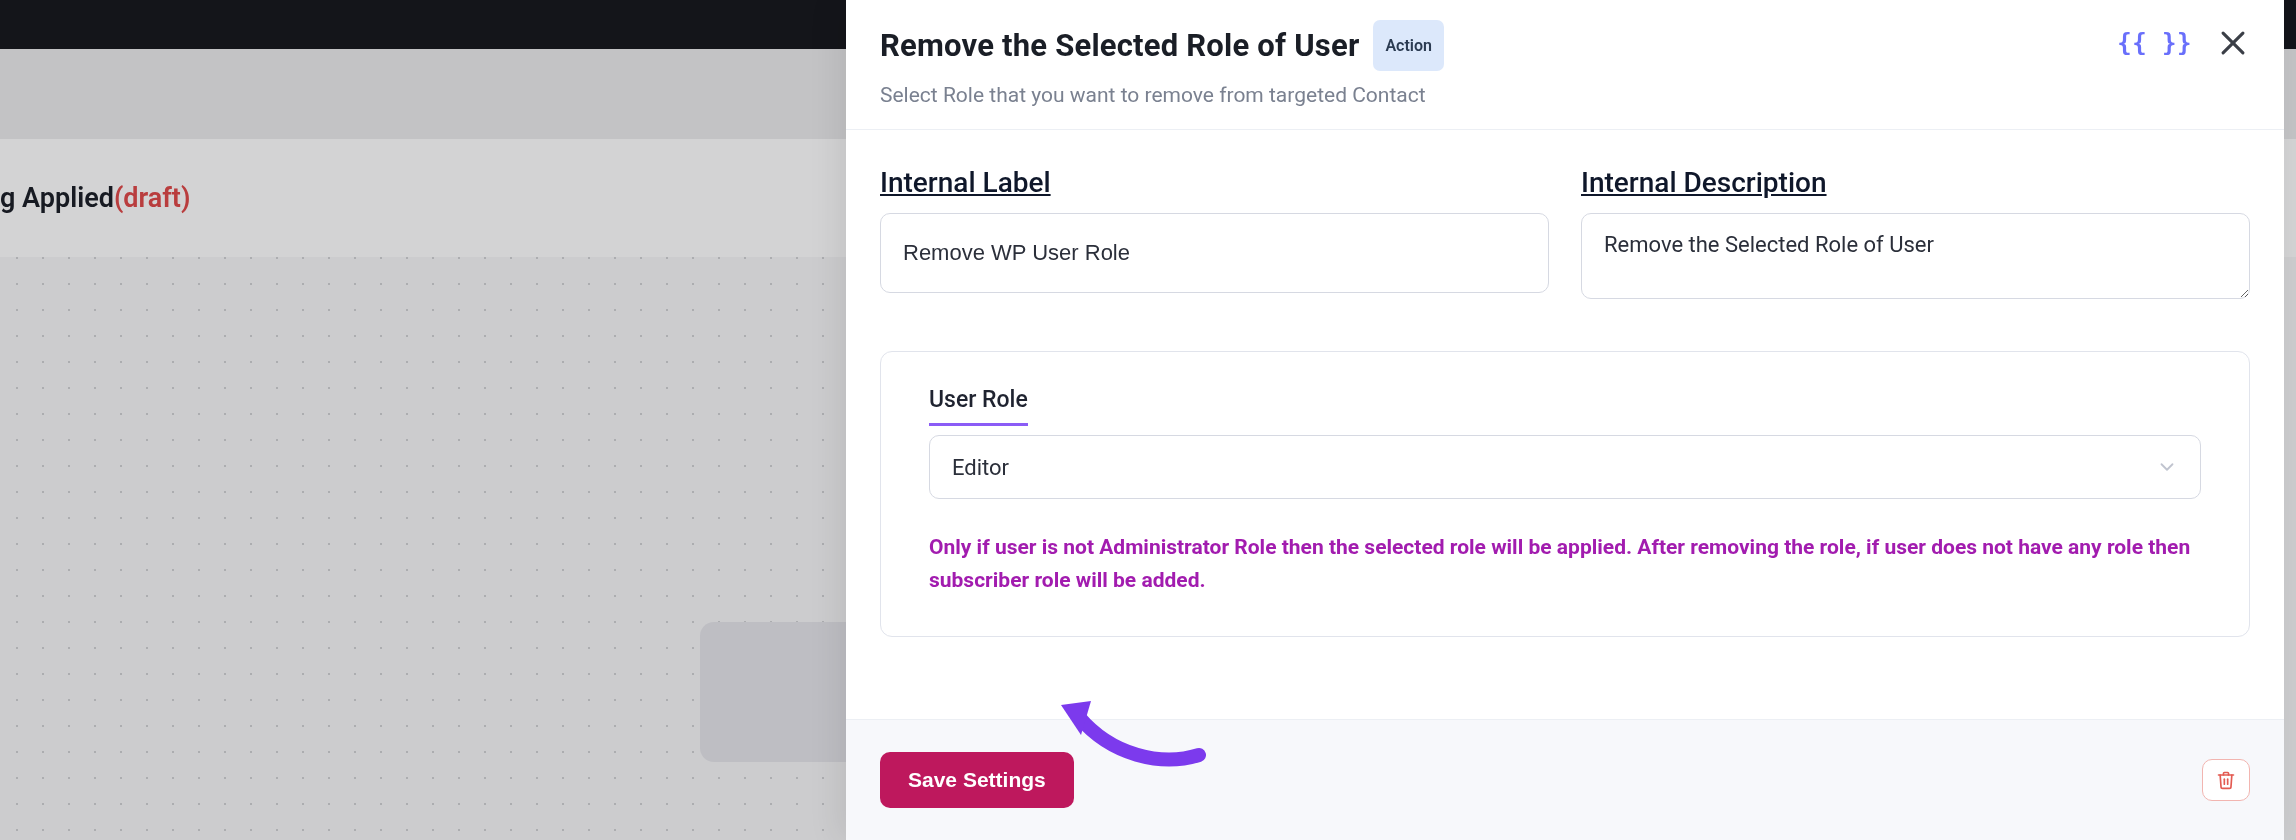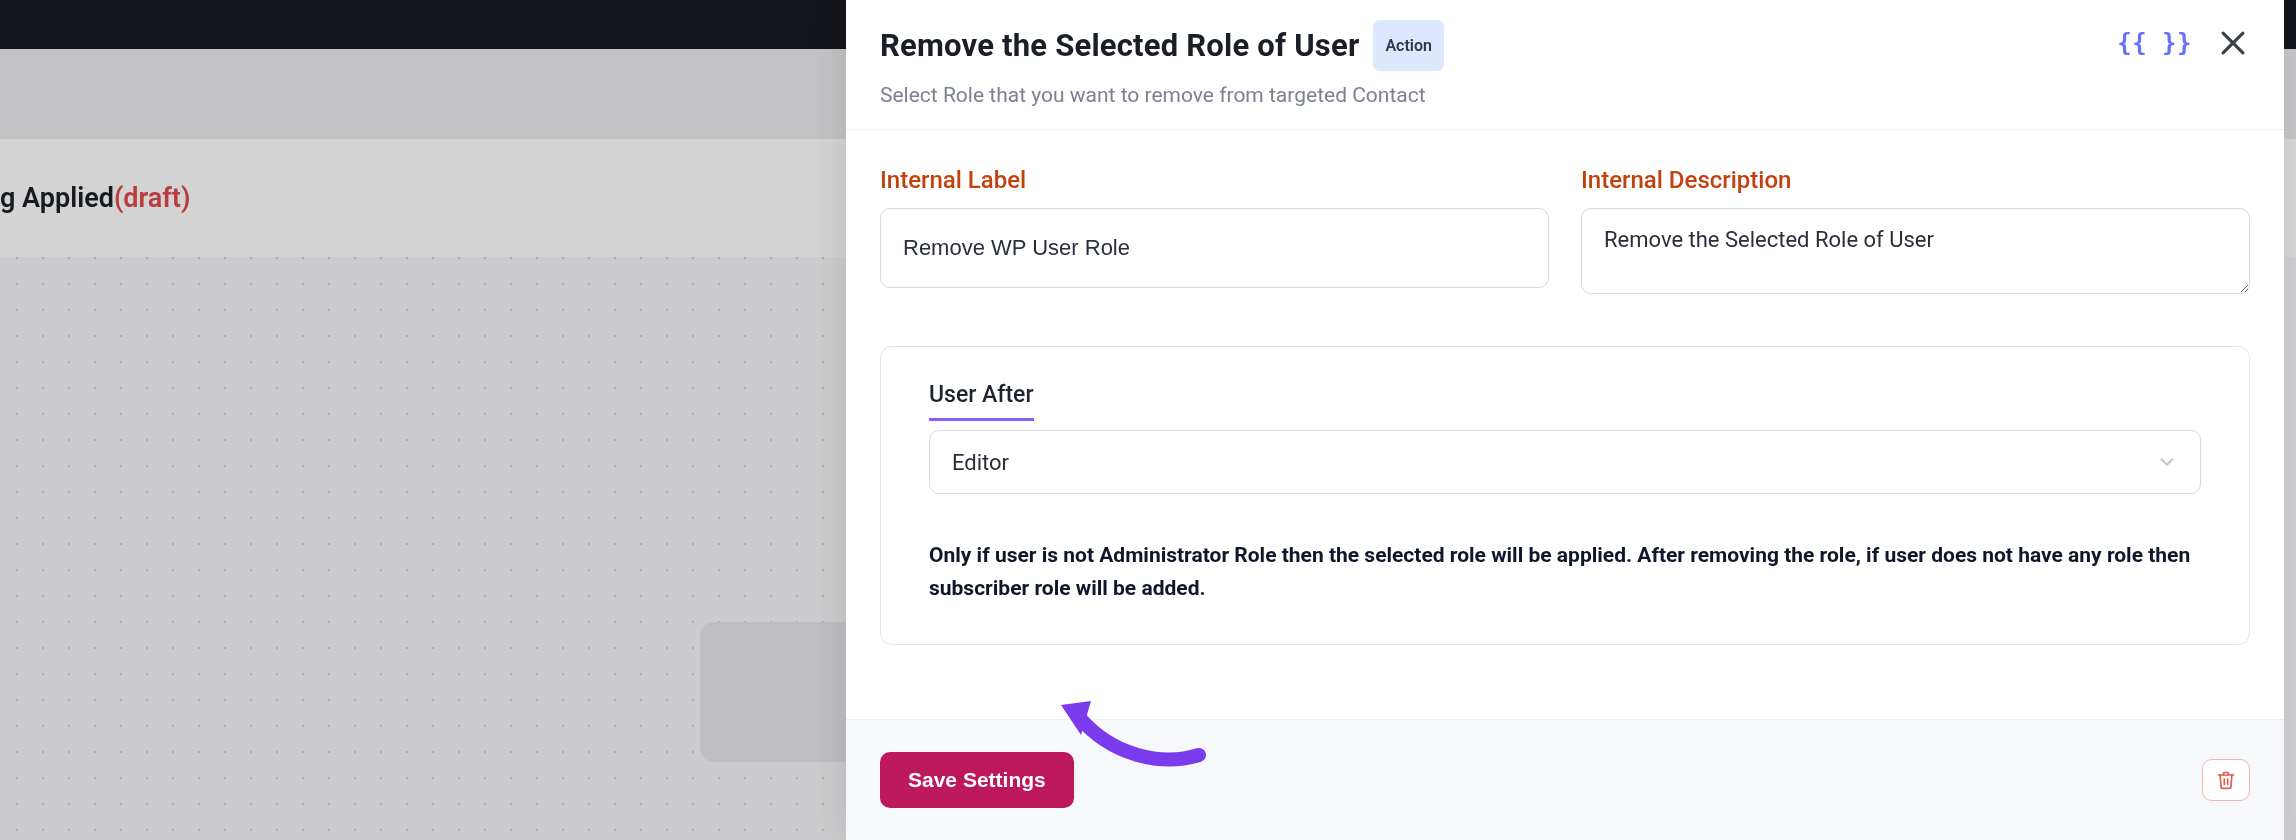--- a/index.html
+++ b/index.html
@@ -46,21 +46,21 @@
   }
   .panel-subtitle { color: #7a8190; font-size: 21px; }
   .panel-header-right { display: flex; align-items: center; gap: 24px; padding-top: 6px; }
   .braces-btn { color: #696ffb; font-family: monospace; font-weight: 700; font-size: 24px; letter-spacing: 0.5px; cursor: pointer; }
   .close-btn { width: 34px; height: 34px; color: #3b3f47; cursor: pointer; }
   .close-btn svg { width: 100%; height: 100%; display: block; }
 
   .panel-body { padding: 36px 34px 0 34px; flex: 1 1 auto; overflow: auto; }
   .row-2 { display: flex; gap: 32px; }
   .field { display: flex; flex-direction: column; gap: 14px; flex: 1; }
-  .label { color: #c2410c; font-size: 24px; font-weight: 500; }
+  .label { color: #0f172a; font-size: 28px; font-weight: 500; text-decoration: underline; }
   .input-text {
     height: 80px; border: 1px solid #d6d9e2; border-radius: 10px;
     padding: 0 22px; font-size: 22px; color: #2b2f3a; background: #fff;
   }
   .textarea {
     height: 86px; border: 1px solid #d6d9e2; border-radius: 10px;
     padding: 18px 22px; font-size: 22px; color: #2b2f3a; background: #fff; resize: both;
     font-family: inherit;
   }
 
@@ -73,21 +73,21 @@
     padding-bottom: 10px; border-bottom: 3px solid #8b5cf6;
   }
   .select-wrap { position: relative; margin-top: 9px; }
   .select-display {
     height: 64px; border: 1px solid #d6d9e2; border-radius: 10px; background: #fff;
     display: flex; align-items: center; justify-content: space-between;
     padding: 0 22px; font-size: 22px; color: #2b2f3a; cursor: pointer;
   }
   .chevron { color: #c0c4cf; }
   .chevron svg { width: 22px; height: 22px; display: block; }
-  .card-note { margin-top: 45px; color: #0f172a; font-size: 21px; font-weight: 700; line-height: 1.55; }
+  .card-note { margin-top: 32px; color: #a21caf; font-size: 21px; font-weight: 700; line-height: 1.55; }
 
   .panel-footer {
     margin-top: 48px; border-top: 1px solid #eceff4; background: #f7f8fb;
     padding: 32px 34px; display: flex; align-items: center; justify-content: space-between;
   }
   .btn-save {
     background: #be185d; color: #fff; border: none; border-radius: 10px;
     font-size: 21px; font-weight: 600; padding: 16px 28px; cursor: pointer;
   }
   .btn-delete {
@@ -145,21 +145,21 @@
           <label class="label">Internal Label</label>
           <input type="text" class="input-text" value="Remove WP User Role" style="">
         </div>
         <div class="field">
           <label class="label">Internal Description</label>
           <textarea class="textarea" style="">Remove the Selected Role of User</textarea>
         </div>
       </div>
 
       <section class="card">
-        <span class="tab-label">User After</span>
+        <span class="tab-label">User Role</span>
         <div class="select-wrap">
           <div class="select-display">
             <span>Editor</span>
             <span class="chevron">
               <svg viewBox="0 0 24 24" fill="none" stroke="currentColor" stroke-width="2" stroke-linecap="round" stroke-linejoin="round">
                 <polyline points="6 9 12 15 18 9"></polyline>
               </svg>
             </span>
           </div>
         </div>

